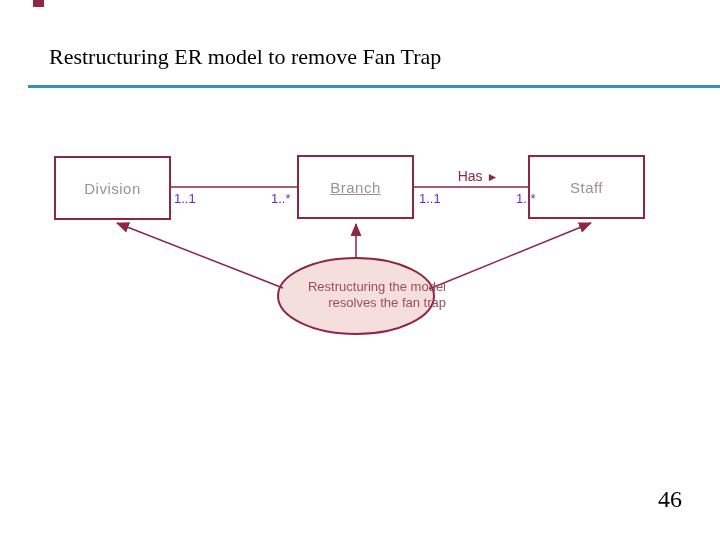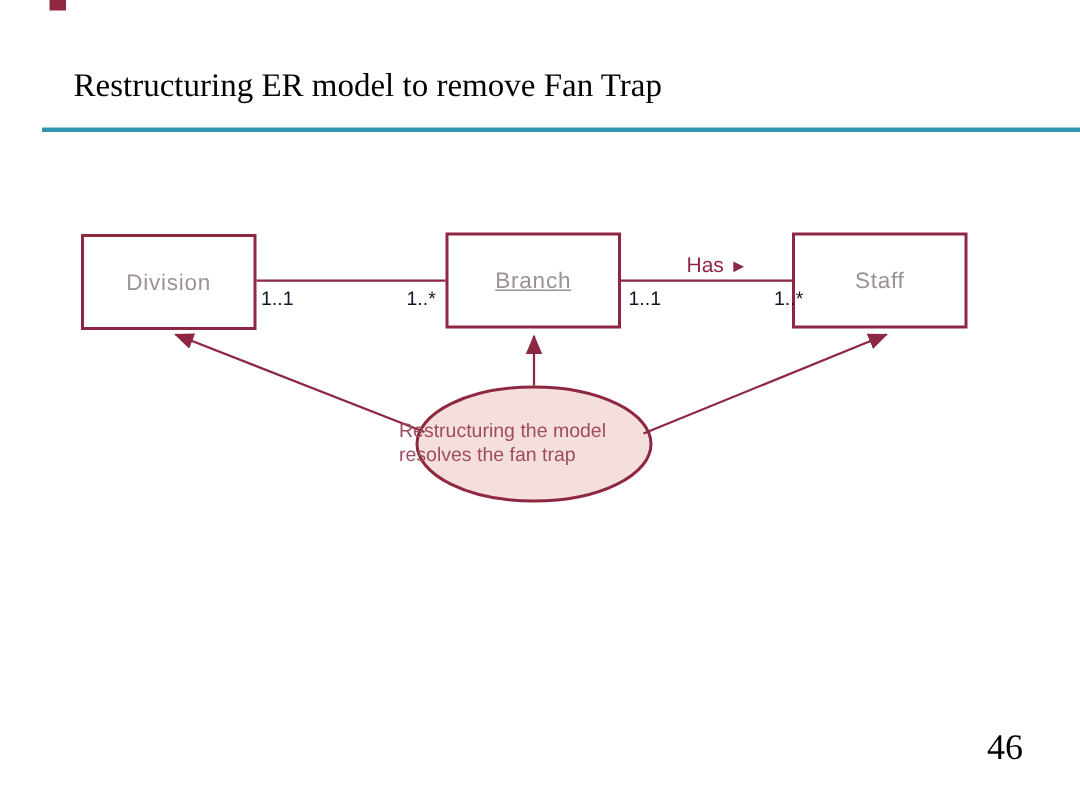--- a/index.html
+++ b/index.html
@@ -58,32 +58,32 @@
     font-size: 14px;
     color: #8E2742;
     white-space: nowrap;
   }
   .rel-operates { left: 183px; top: 168px; }
   .rel-has      { left: 428px; top: 168px; }
   .rel-arrow-icon { font-size: 12px; letter-spacing: 0; }
   .cardinality {
     position: absolute;
     font-size: 13px;
-    color: #0f172a;
+    color: #6d28d9;
     white-space: nowrap;
   }
   .card-1 { left: 174px; top: 191px; }
   .card-2 { left: 271px; top: 191px; }
   .card-3 { left: 419px; top: 191px; }
   .card-4 { left: 516px; top: 191px; }
   .note-text {
     position: absolute;
     left: 266px; top: 279px;
     width: 180px;
-    text-align: left;
+    text-align: right;
     font-size: 13px;
     line-height: 16px;
     color: #A04B5E;
   }
   .page-number {
     position: absolute;
     left: 648px; top: 486px;
     width: 44px;
     text-align: center;
     font-family: Liberation Serif, serif;

